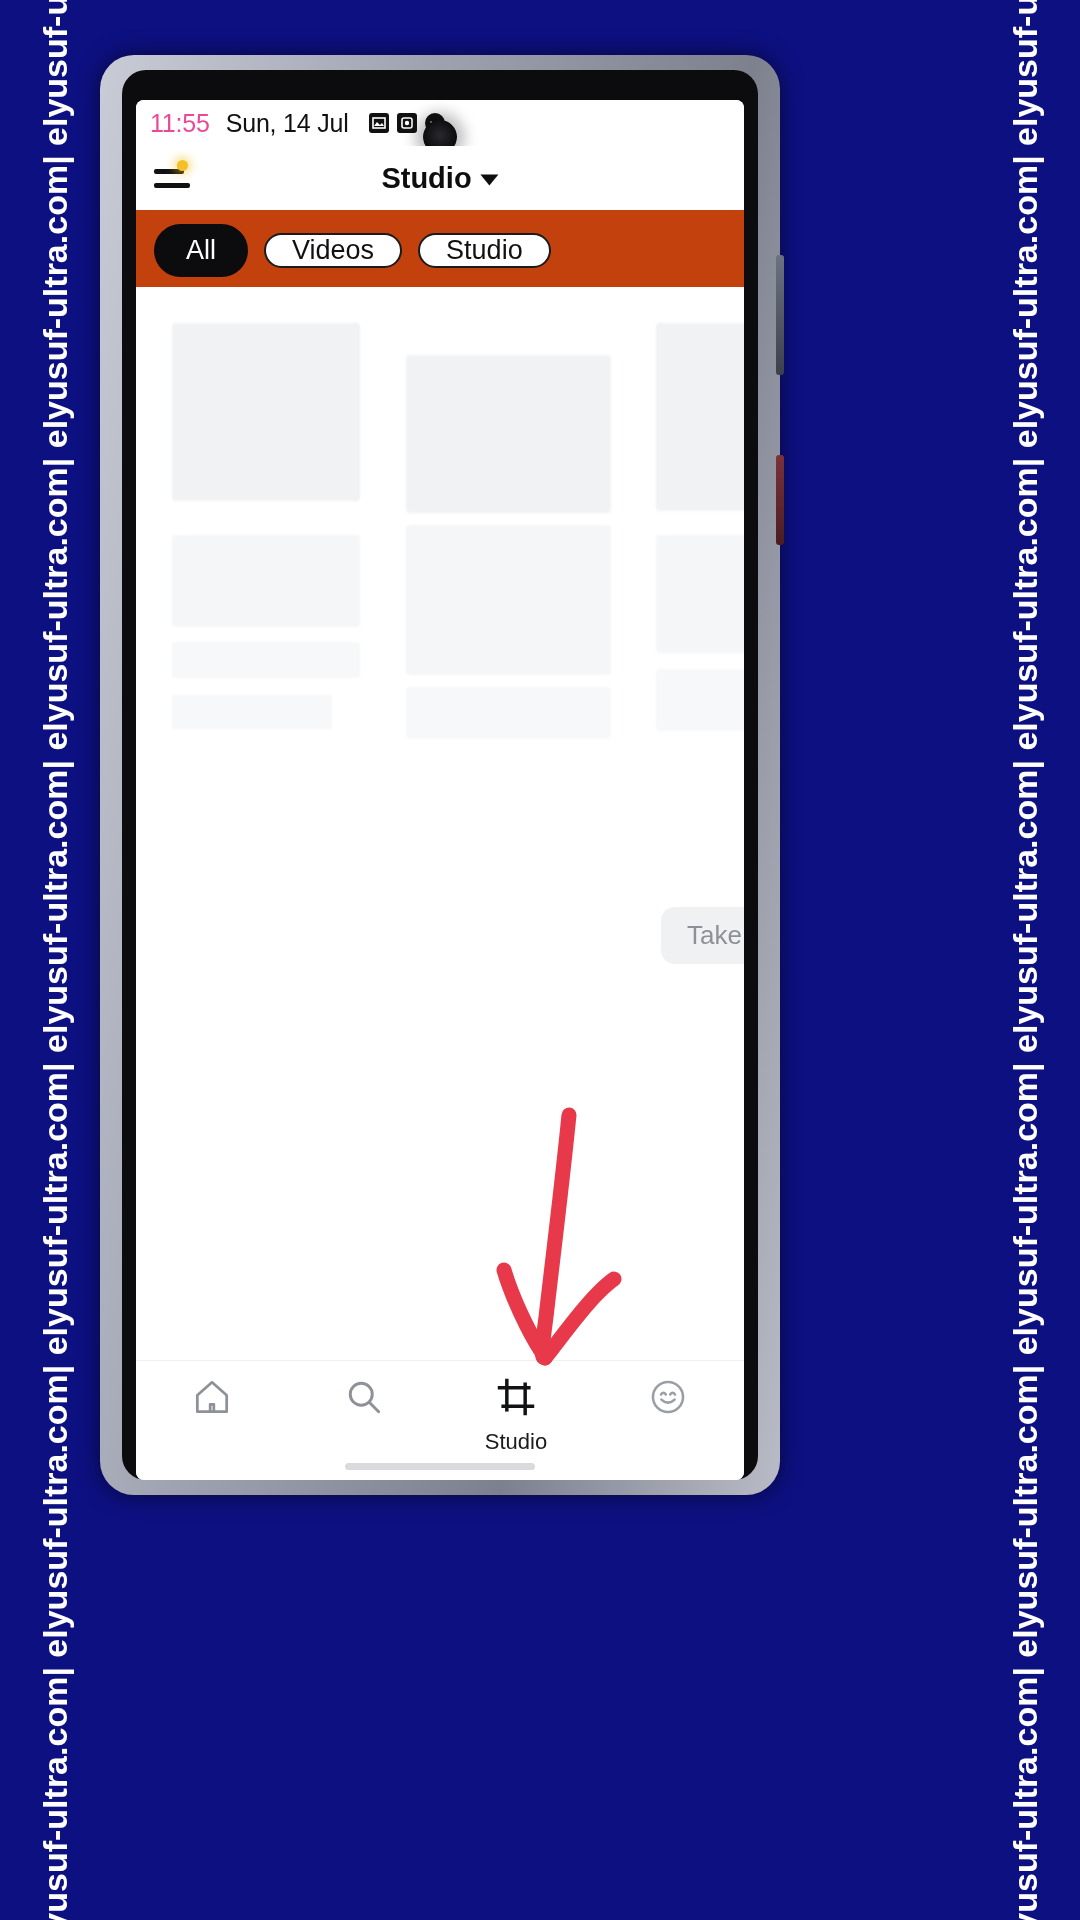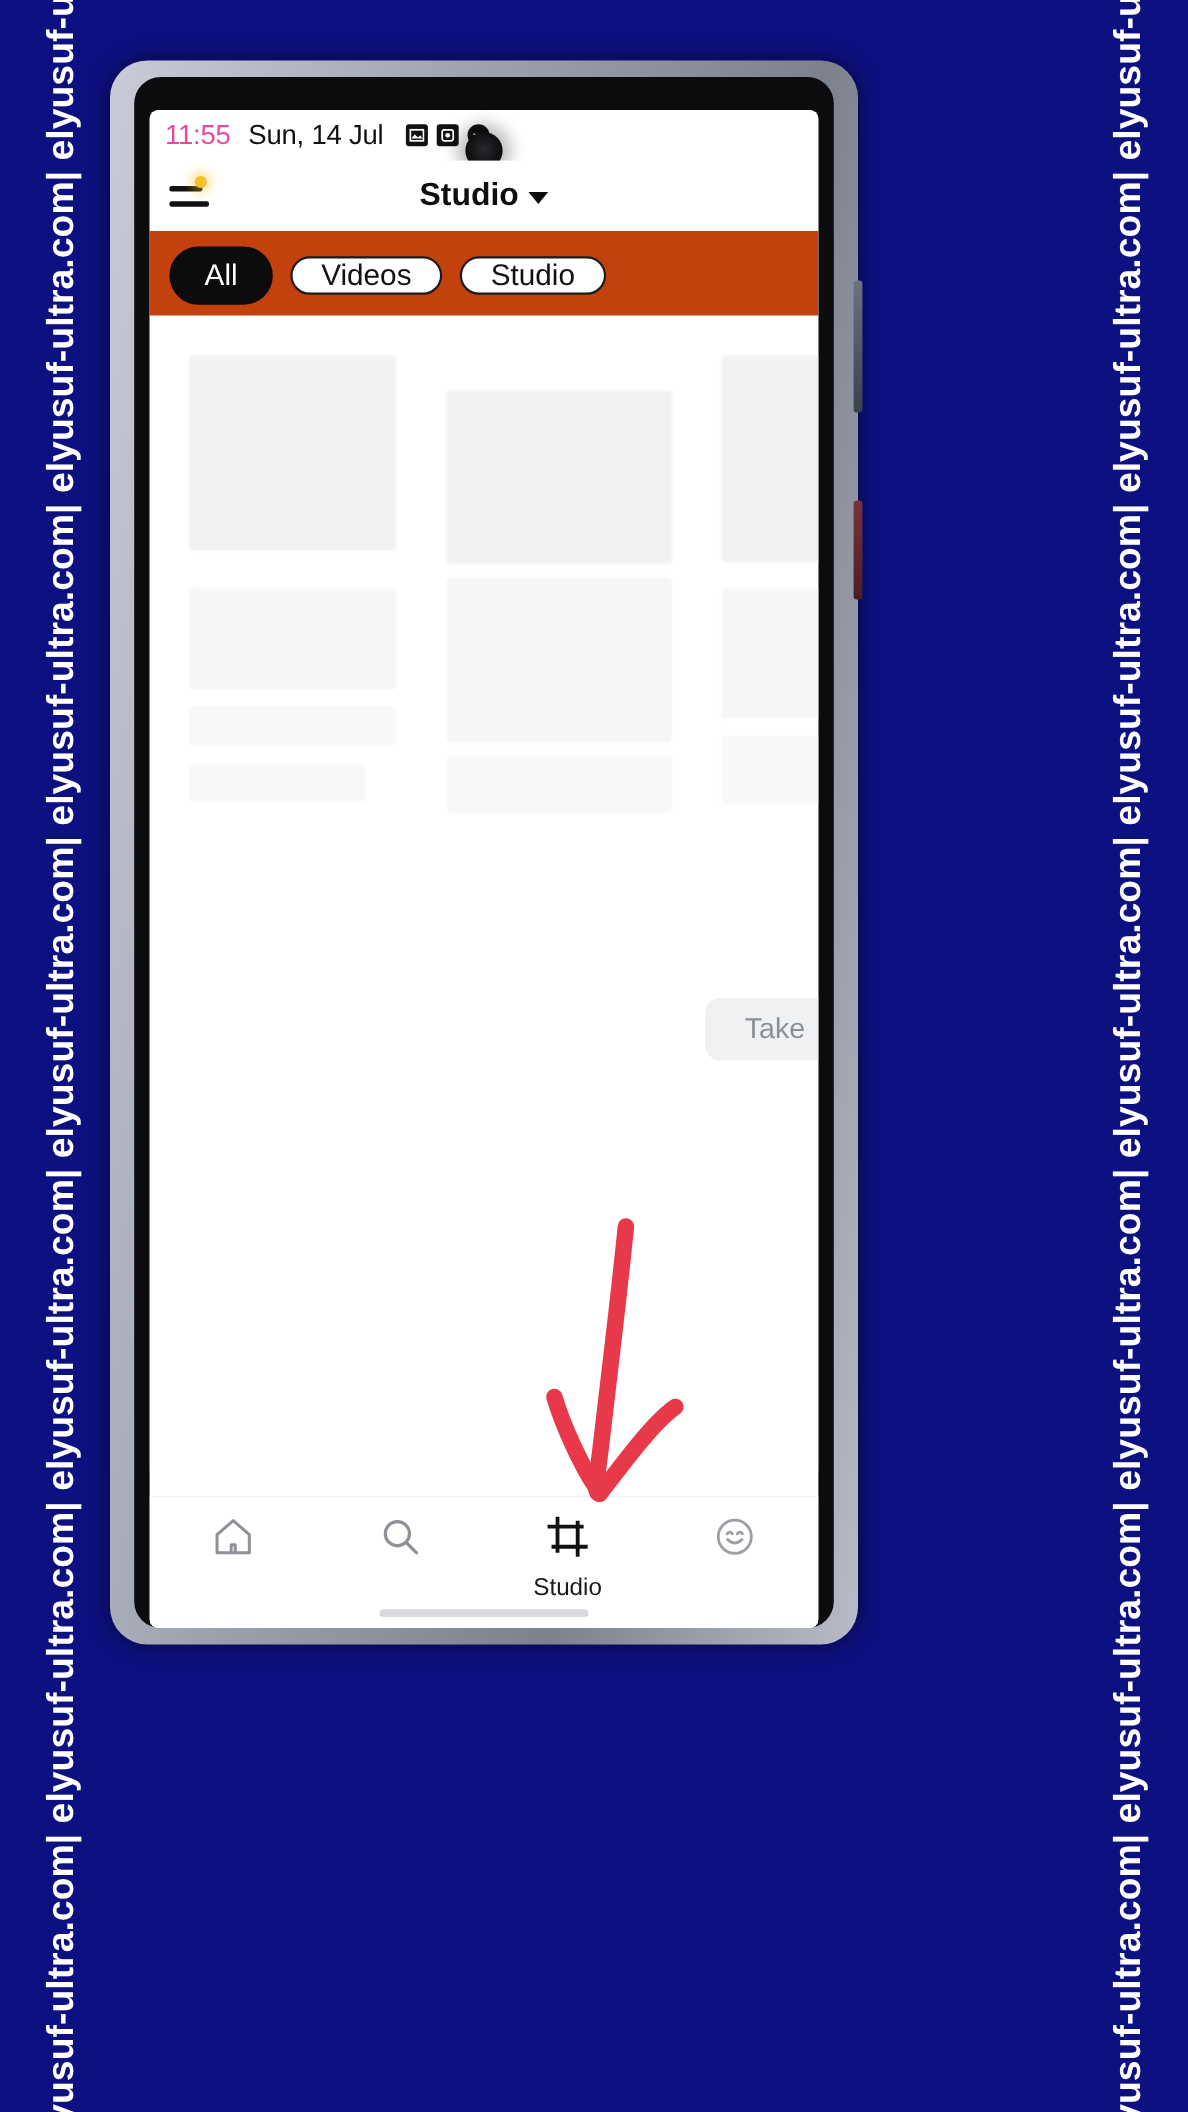--- a/index.html
+++ b/index.html
@@ -127,21 +127,21 @@
     position:absolute; background:#f1f2f4; border-radius:4px;
     filter:blur(1.2px);
   }
   .sk.soft { background:#f5f6f8; }
   .sk.fade { background:#f7f8fa; }
 
   
   .take-pill {
     position:absolute; right:-24px; top:620px;
     background:#f0f1f3; border-radius:14px;
-    padding:13px 36px; font-size:26px; color:#8d9096;
+    padding:13px 26px; font-size:26px; color:#8d9096;
     white-space:nowrap; overflow:hidden;
   }
 
   
   .bottomnav {
     position:absolute; left:0; bottom:0; width:100%; height:120px;
     background:#fff; display:flex; align-items:flex-start;
     padding-top:14px;
     border-top:1px solid #f0f0f2;
   }

